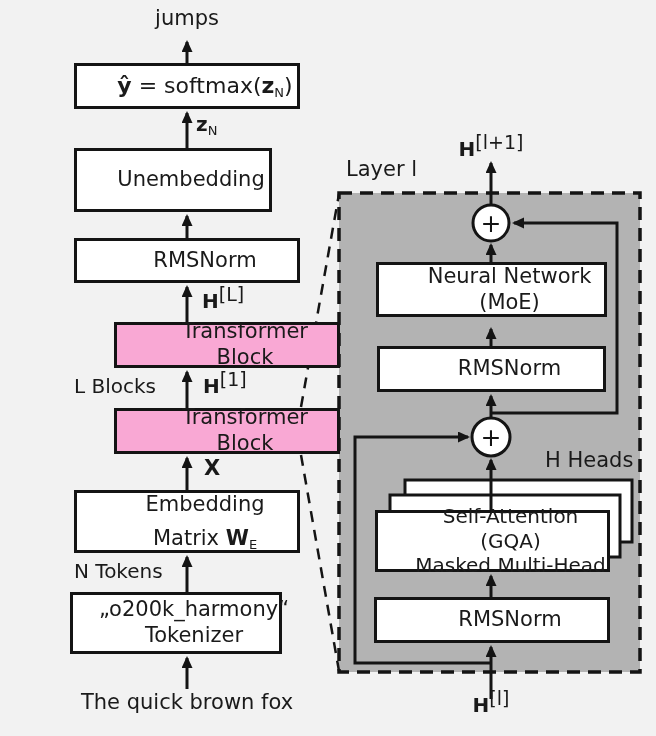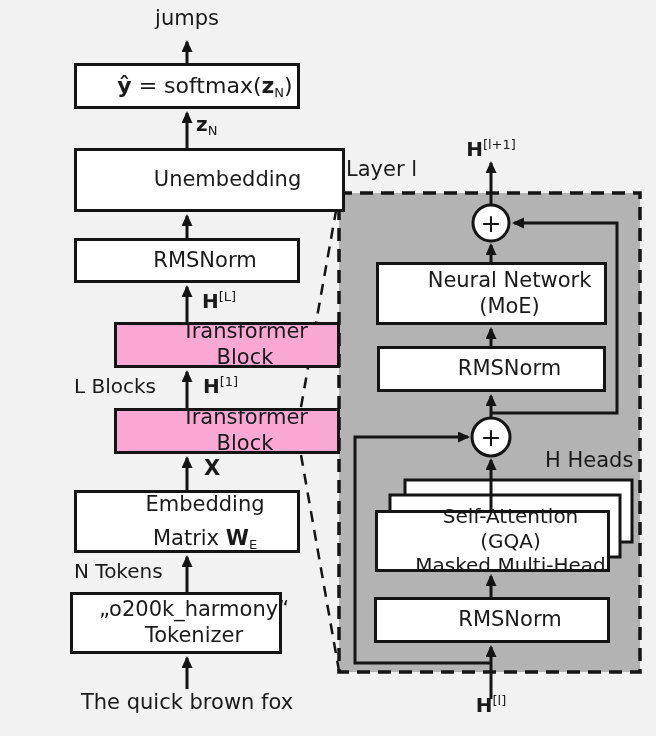--- a/index.html
+++ b/index.html
@@ -14,21 +14,21 @@
     background:#ffffff; border:3px solid #141414;
     display:flex; flex-direction:column; align-items:center; justify-content:center;
     text-align:center; font-size:21px; line-height:1.22; color:#1a1a1a;padding-left:36px;
   }
   .box.gray{background:#f9a8d4;margin-left:40px;}
   .label{
     position:absolute; z-index:5; font-size:20px; color:#1a1a1a; white-space:nowrap;
   }
   .label.center{transform:translateX(-50%);}
   .b{font-weight:bold;}
-  sup{font-size:13px; vertical-align:7px; line-height:0;}
+  sup{font-size:19px; vertical-align:7px; line-height:0;}
   sub{font-size:13px; vertical-align:-4px; line-height:0;}
   .fs22{font-size:22px;}
   .svgtext{font-family:"DejaVu Sans", sans-serif;}
 </style>
 </head>
 <body>
 
 <div id="stage">
 
   <svg id="diagram-svg" width="656" height="736" viewBox="0 0 656 736">
@@ -69,21 +69,21 @@
     <circle cx="491" cy="437" r="19" fill="#ffffff" stroke="#141414" stroke-width="3"></circle>
     <text x="491" y="446" text-anchor="middle" font-size="25" fill="#141414" class="svgtext">+</text>
     <circle cx="491" cy="223" r="18" fill="#ffffff" stroke="#141414" stroke-width="3"></circle>
     <text x="491" y="232" text-anchor="middle" font-size="25" fill="#141414" class="svgtext">+</text>
   </svg>
 
   <div class="box fs22" style="left:74px; top:63px; width:226px; height:46px;">
     <div><span class="b">ŷ</span><span> = softmax(</span><span class="b">z</span><sub>N</sub><span>)</span></div>
   </div>
 
-  <div class="box" style="left:74px; top:148px; width:271px; height:64px;">
+  <div class="box" style="left:74px; top:148px; width:198px; height:64px;">
     <div>Unembedding</div>
   </div>
 
   <div class="box" style="left:74px; top:238px; width:226px; height:45px;">
     <div>RMSNorm</div>
   </div>
 
   <div class="box gray" style="left:74px; top:322px; width:226px; height:46px;">
     <div>Transformer Block</div>
   </div>
@@ -111,21 +111,21 @@
   <div class="label" style="left:74px; top:374px;">L Blocks</div>
 
   <div class="label" style="left:203px; top:374px;"><span class="b">H</span><sup>[1]</sup></div>
 
   <div class="label b" style="left:204px; top:456px; font-size:21px;">X</div>
 
   <div class="label" style="left:74px; top:559px;">N Tokens</div>
 
   <div class="label center" style="left:187px; top:690px; font-size:21px;">The quick brown fox</div>
 
-  <div class="box" style="left:376px; top:262px; width:231px; height:63px;">
+  <div class="box" style="left:376px; top:262px; width:231px; height:55px;">
     <div>Neural Network</div>
     <div>(MoE)</div>
   </div>
 
   <div class="box" style="left:377px; top:346px; width:229px; height:46px;">
     <div>RMSNorm</div>
   </div>
 
   <div class="box" style="left:375px; top:510px; width:235px; height:62px; font-size:20px;">
     <div>Self-Attention (GQA)</div>

